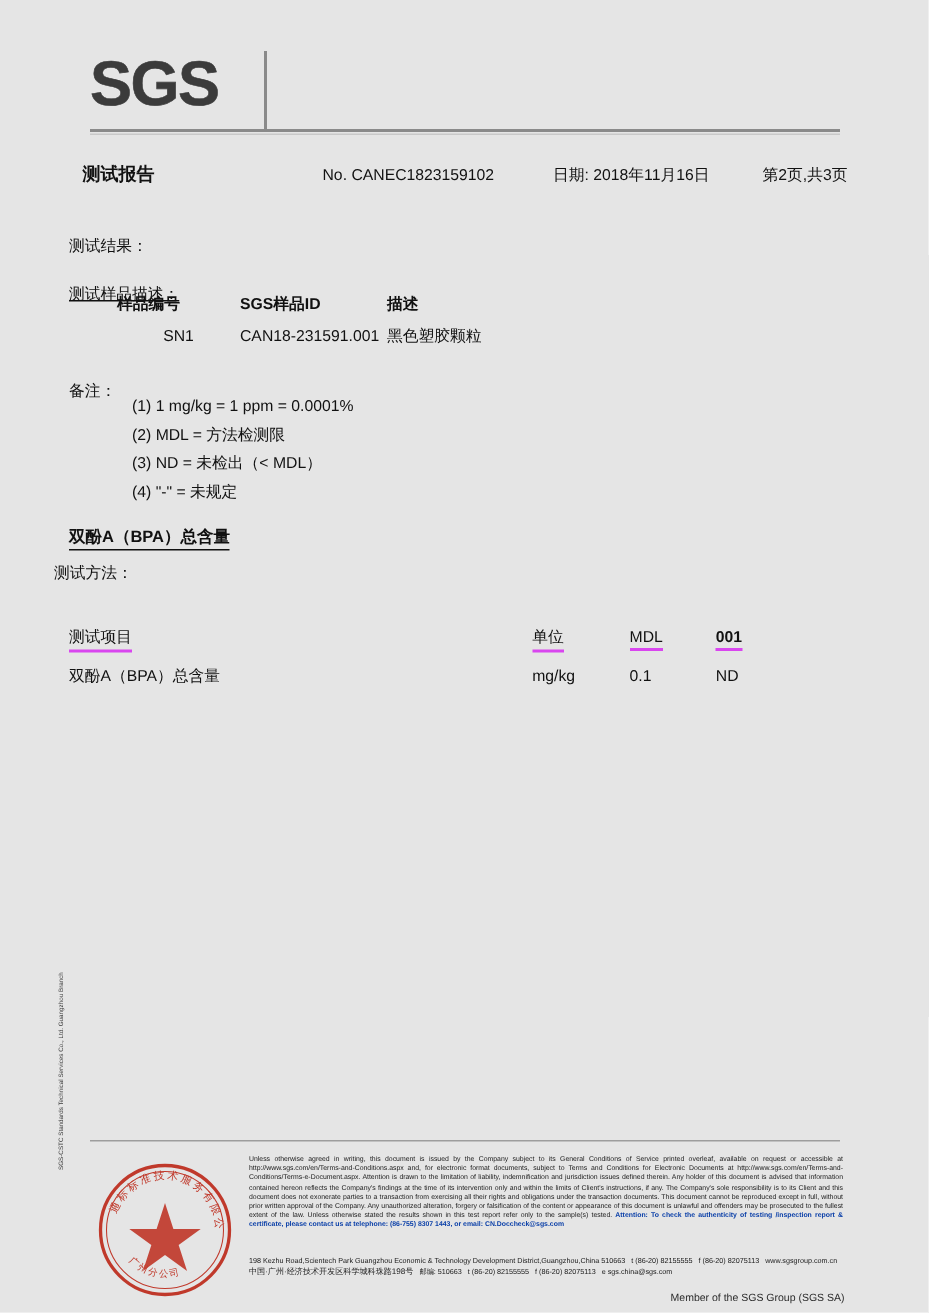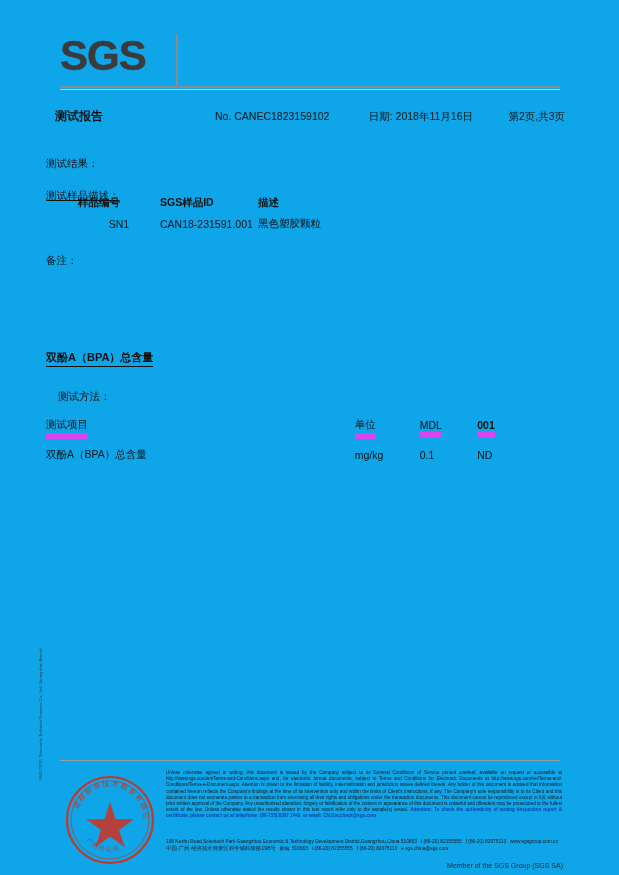--- a/index.html
+++ b/index.html
@@ -11,21 +11,21 @@
     width: 619px;
     height: 875px;
     font-family: "Liberation Sans", sans-serif;
     color: #1a1a1a;
     position: relative;
     overflow: hidden;
   }
   .page {
     position: absolute;
     inset: 0;
-    background: #0ea5e9;
+    background: #e5e5e5;
     padding-left: 15px;
   }
 
   
   .logo-block {
     position: absolute;
     left: 60px;
     top: 34px;
     width: 118px;
   }
@@ -145,25 +145,24 @@
     left: 46px;
     top: 350px;
     font-size: 11px;
     font-weight: bold;
     color: #111;
     border-bottom: 1px solid #111;
     padding-bottom: 1px;
   }
   .method-label {
     position: absolute;
-    left: 58px;
+    left: 36px;
     top: 375px;
     font-size: 10.5px;
     color: #111;
-    margin-top: 15px;
   }
   .method-body {
     position: absolute;
     left: 126px;
     top: 375px;
     width: 420px;
     font-size: 10.5px;
     line-height: 19px;
     color: #111;
   }
@@ -176,21 +175,21 @@
     width: 515px;
     font-size: 10.5px;
     color: #111;
     border-collapse: collapse;
   }
   .res-table th {
     font-weight: normal;
     text-align: left;
     padding: 0 0 5px 0;
   }
-  .res-table th span { border-bottom: 6px solid #d946ef; padding-bottom: 1px; display: inline-block; }
+  .res-table th span { border-bottom: 2px solid #d946ef; padding-bottom: 1px; display: inline-block; }
   .res-table td { padding: 4px 0 0 0; }
   .res-item { width: 295px; }
   .res-unit { width: 62px; }
   .res-mdl { width: 55px; }
   .res-val { width: 80px; }
 
   
   .footer-rule {
     position: absolute;
     left: 60px;
@@ -287,20 +286,26 @@
     <tbody>
       <tr>
         <td class="col-a cell-center">SN1</td>
         <td class="col-b">CAN18-231591.001</td>
         <td class="col-c">黑色塑胶颗粒</td>
       </tr>
     </tbody>
   </table>
 
   <div class="sec-label" style="top:243px">备注：</div>
+  <div class="notes">
+    <div>(1) 1 mg/kg = 1 ppm = 0.0001%</div>
+    <div>(2) MDL = 方法检测限</div>
+    <div>(3) ND = 未检出（&lt; MDL）</div>
+    <div>(4) "-" = 未规定</div>
+  </div>
 
   <div class="bpa-head">双酚A（BPA）总含量</div>
   <div class="method-label">测试方法：</div>
   <div class="method-body">
   </div>
 
   <table class="res-table">
     <thead>
       <tr>
         <th class="res-item"><span>测试项目</span></th>

